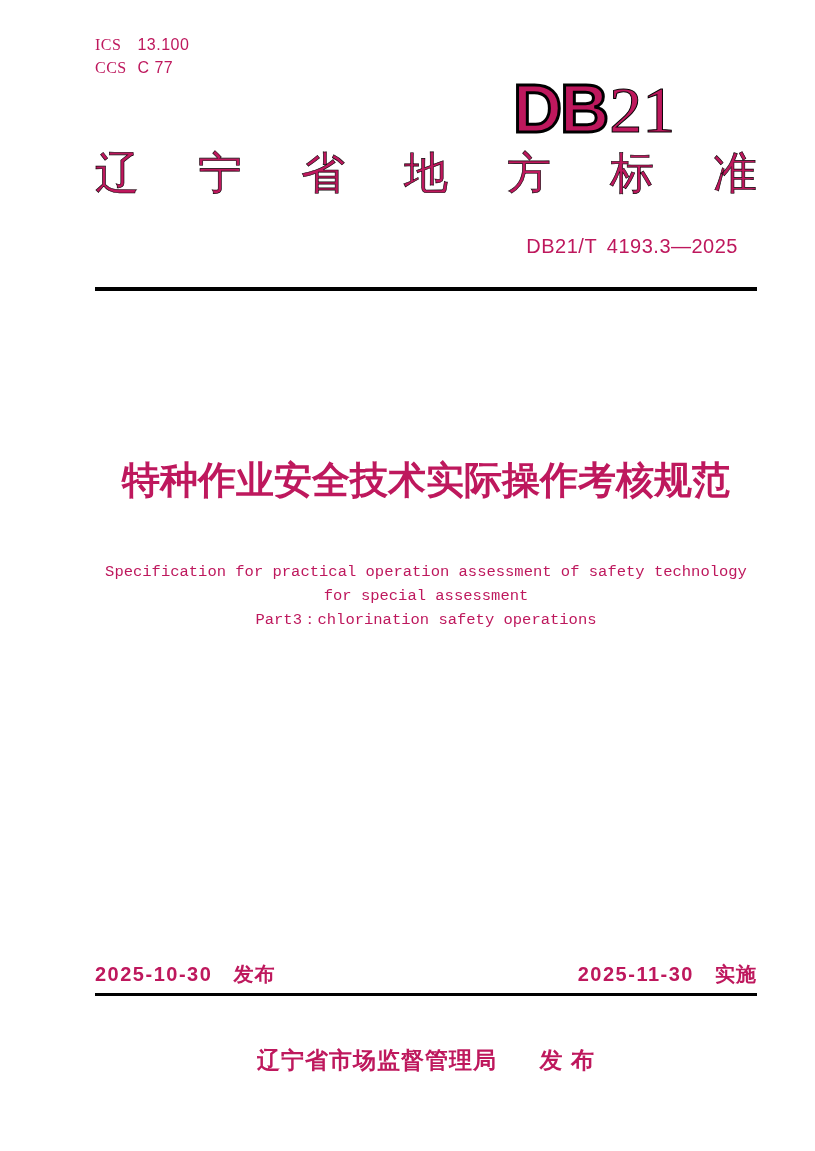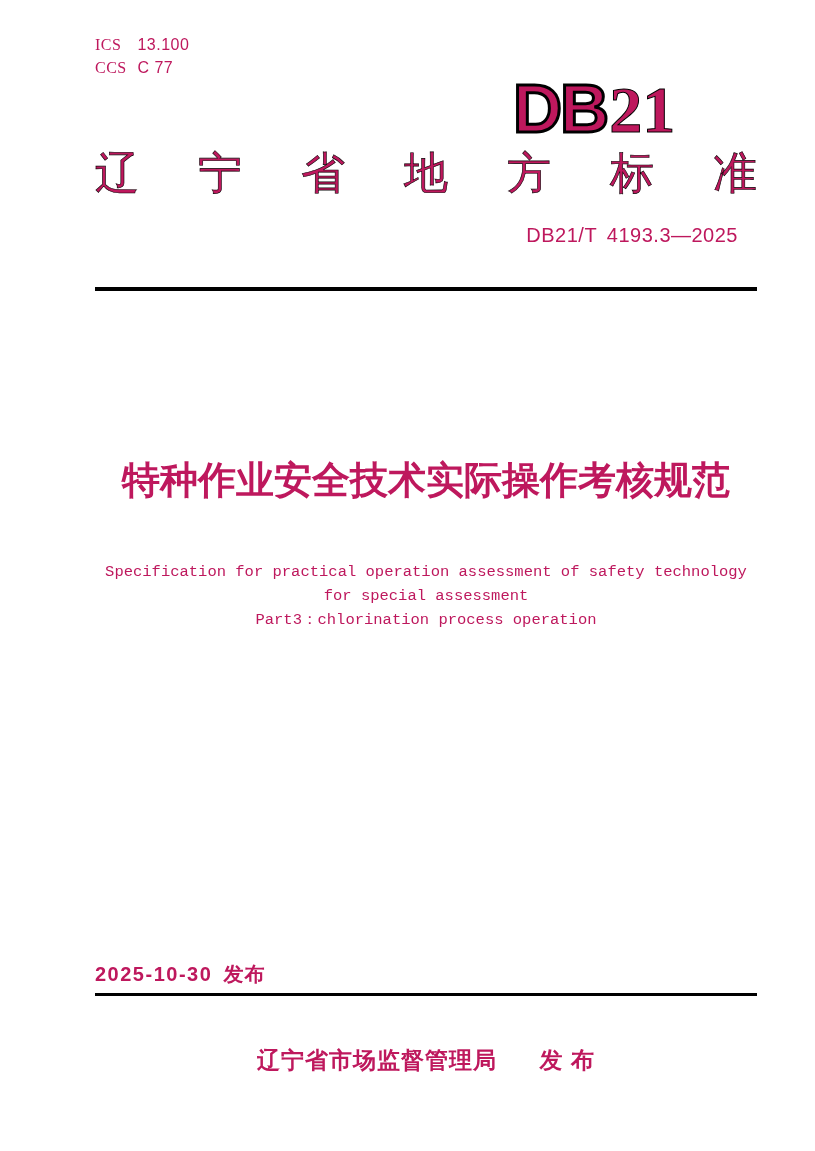--- a/index.html
+++ b/index.html
@@ -47,21 +47,21 @@
   .logo-db {
     font-family: Liberation Sans, sans-serif;
     font-weight: bold;
     font-size: 68px;
     line-height: 1;
     letter-spacing: -2px;
     -webkit-text-stroke: 3px #000;
   }
   .logo-num {
     font-family: "Liberation Serif", serif;
-    font-weight: bold;
+    font-weight: normal;
     font-size: 66px;
     line-height: 1;
     margin-left: 2px;
     -webkit-text-stroke: 1px #000;
   }
 
   
   .province {
     left: 95px;
     top: 148px;
@@ -69,21 +69,21 @@
     display: flex;
     justify-content: space-between;
     font-size: 44px;
     line-height: 1.15;
     font-weight: 400;
     -webkit-text-stroke: 0.6px #000;
   }
 
   
   .std-num {
-    top: 224px;
+    top: 235px;
     right: 77px;
     font-size: 20px;
     letter-spacing: 0.5px;
     word-spacing: 4px;
     font-weight: 500;
   }
 
   .rule {
     left: 95px;
     width: 662px;
@@ -122,21 +122,21 @@
     left: 95px;
     top: 961px;
     width: 662px;
     display: flex;
     justify-content: space-between;
     font-size: 20px;
     font-weight: bold;
     letter-spacing: 1.5px;
     line-height: 26px;
   }
-  .date-label { margin-left: 4px; letter-spacing: 1px; }
+  .date-label { margin-left: 14px; letter-spacing: 1px; }
 
   
   .publisher {
     left: 95px;
     top: 1045px;
     width: 662px;
     text-align: center;
     font-size: 23px;
     font-weight: bold;
     line-height: 30px;
@@ -180,27 +180,31 @@
 
   <div class="abs rule rule-top"></div>
 
   <div class="abs title">
     <div>特种作业安全技术实际操作考核规范</div>
   </div>
 
   <div class="abs etitle">
     <div>Specification for practical operation assessment of safety technology</div>
     <div>for special assessment</div>
-    <div>Part3：chlorination process operation</div>
+    <div>Part3：chlorination safety operations</div>
   </div>
 
   <div class="abs dates">
     <div>
       <span>2025-10-30</span>
       <span class="date-label">发布</span>
+    </div>
+    <div>
+      <span>2025-11-30</span>
+      <span class="date-label">实施</span>
     </div>
   </div>
 
   <div class="abs rule rule-bottom"></div>
 
   <div class="abs publisher">
     <span class="issuer">辽宁省市场监督管理局</span>
     <span class="issue-label">发 布</span>
   </div>
 

